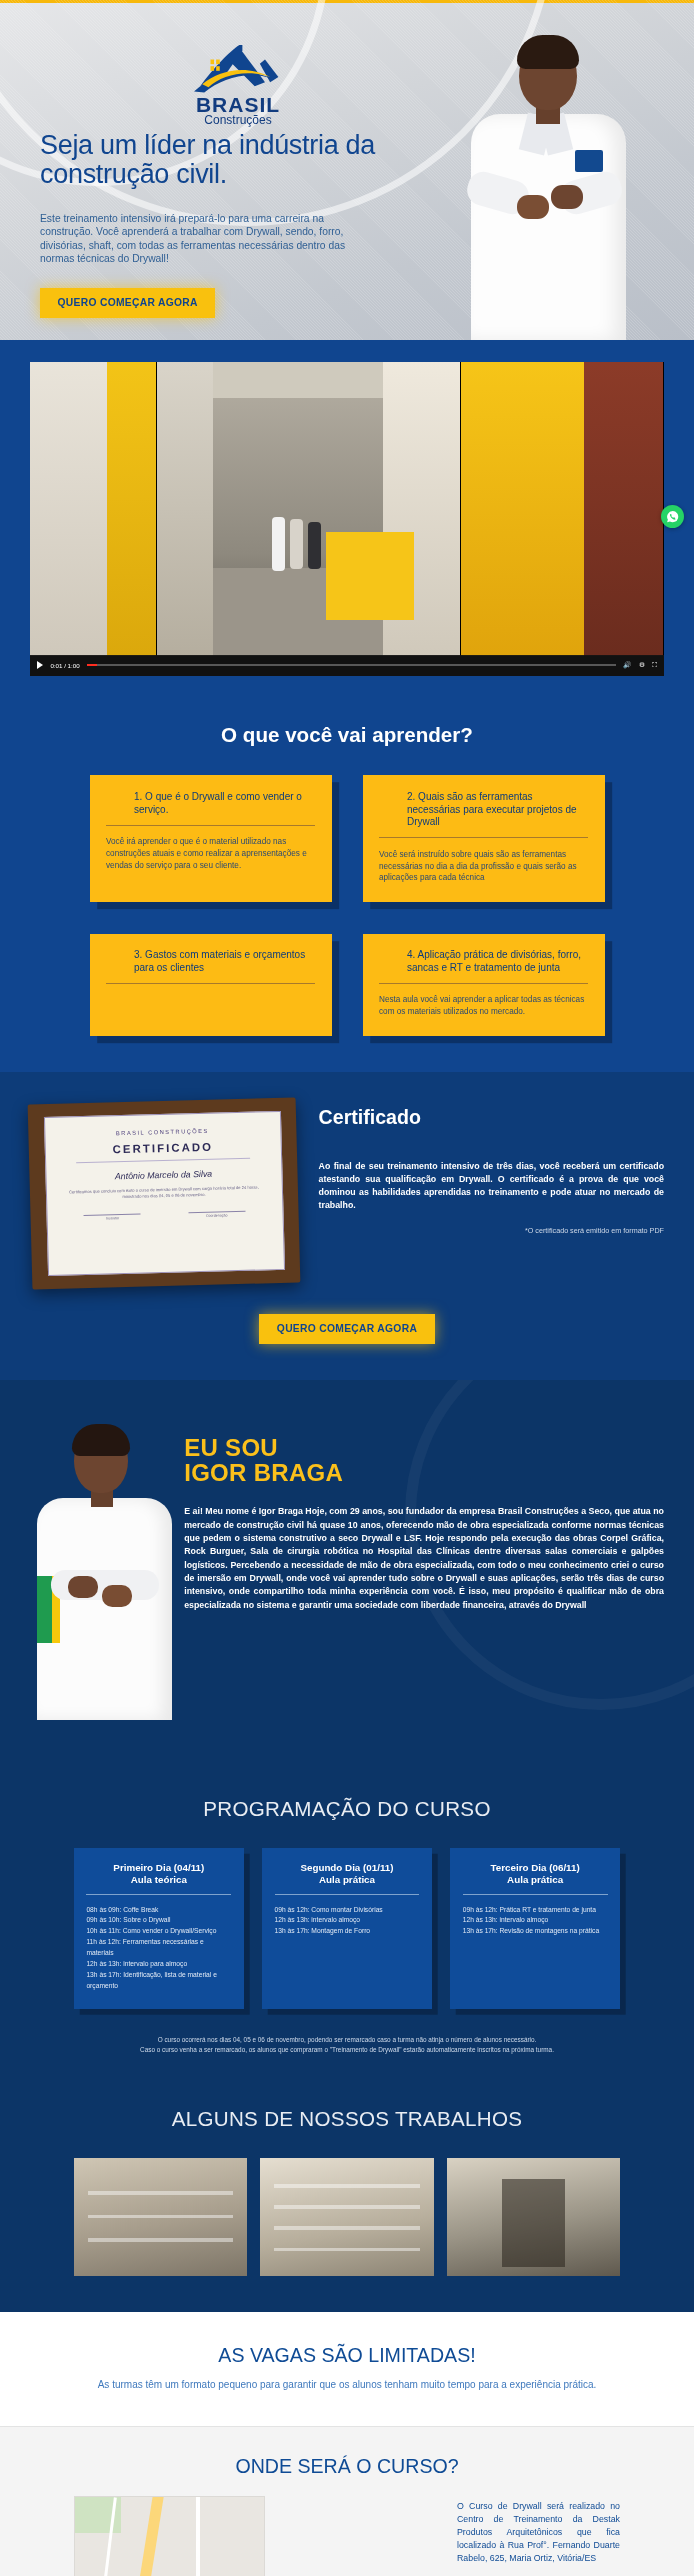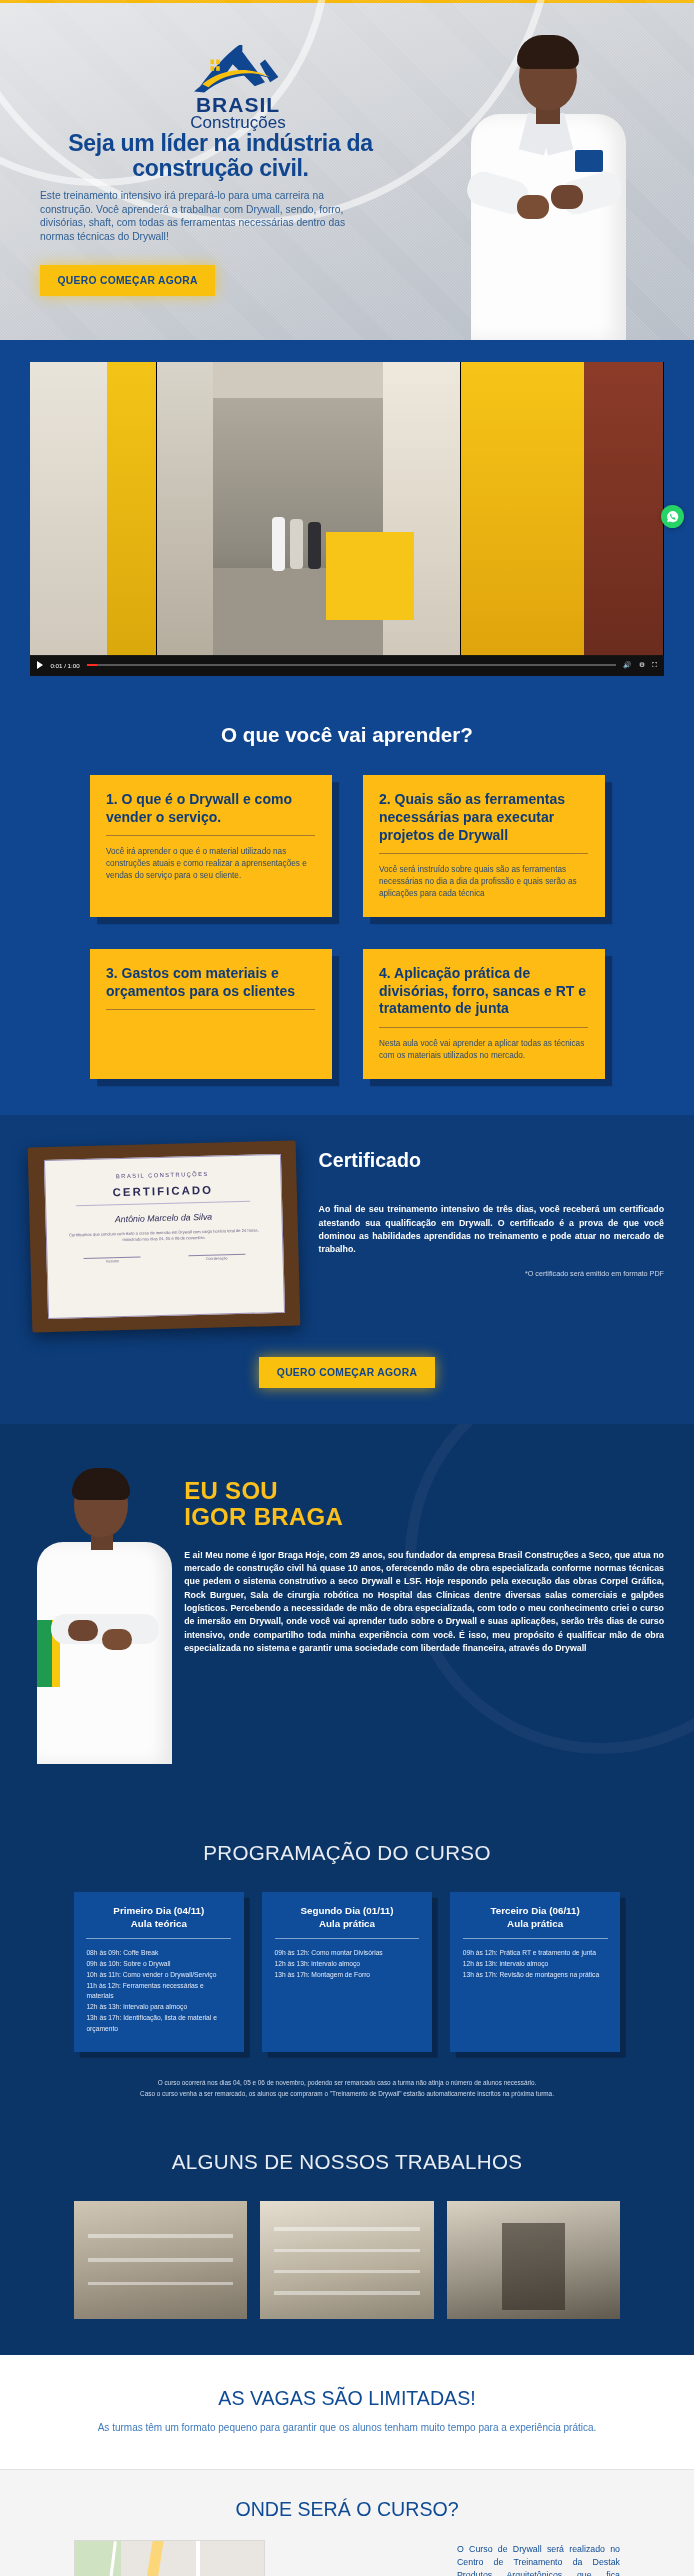--- a/index.html
+++ b/index.html
@@ -13,24 +13,24 @@
   .hero .topbar{height:3.1px;background:#f7b80b;}
   .hero .swoosh{position:absolute;border-radius:50%;border:7.2px solid rgba(255,255,255,.55);}
   .sw1{width:464px;height:464px;left:-134px;top:-278px;}
   .sw2{width:618px;height:618px;left:-62px;top:-392px;border-width:5.2px;}
   .hero .texture{position:absolute;inset:0;
     background-image:repeating-linear-gradient(45deg,rgba(255,255,255,.16) 0 0.5px,transparent 0.5px 2.1px);}
   .logo-wrap{position:absolute;left:179px;top:41px;width:118px;text-align:center;}
   .logo-mark{width:90px;height:54px;margin:0 auto;position:relative;}
   .logo-text{font-size:21px;font-weight:bold;color:#123c7f;letter-spacing:1px;line-height:.95;
              font-family:"Liberation Sans",sans-serif;}
-  .logo-sub{font-size:17px;color:#123c7f;line-height:1.05;margin-top:-1px;}
+  .logo-sub{font-size:12px;color:#123c7f;line-height:1.05;margin-top:-1px;}
   .hero-inner{position:absolute;left:40px;top:131px;width:361px;z-index:5;}
-  .hero-h1{font-size:23px;line-height:1.07;font-weight:bold;color:#10458f;letter-spacing:-0.3px;text-align:center;}
-  .hero-p{margin-top:9px;font-size:10.3px;line-height:1.32;color:#2f5f94;max-width:330px;}
+  .hero-h1{font-size:27px;line-height:1.07;font-weight:normal;color:#10458f;letter-spacing:-0.3px;}
+  .hero-p{margin-top:23px;font-size:10.3px;line-height:1.32;color:#2f5f94;max-width:330px;}
   .btn-yellow{display:inline-block;background:#f9c10e;color:#10458f;font-weight:bold;
     font-size:10.3px;letter-spacing:0.3px;padding:9.8px 17.5px;border:none;cursor:pointer;
     box-shadow:0 0 13.4px rgba(249,193,14,.65);}
   .hero-cta{margin-top:21.6px;}
   .hero-photo{position:absolute;right:20.6px;bottom:0;width:242px;height:319px;z-index:4;}
   .man{position:absolute;left:0;bottom:0;width:100%;height:100%;}
   .man .head{position:absolute;left:88px;top:20.6px;width:58px;height:68px;border-radius:50%/55%;
     background:#6d4530;}
   .man .hair{position:absolute;left:86px;top:14.4px;width:62px;height:34px;border-radius:31px 31px 10.3px 10.3px;background:#2a1a11;}
   .man .neck{position:absolute;left:105px;top:80px;width:24px;height:23px;background:#66402c;}
@@ -76,21 +76,21 @@
   .vbar i{position:absolute;left:0;top:0;height:100%;width:2%;background:#ff2d20;}
   .vicon{color:#fff;font-size:6.7px;cursor:pointer;}
 
   
   .learn-sec{background:#10458f;padding:5.2px 0 36px;}
   .h2-white{text-align:center;color:#fff;font-size:20.6px;font-weight:bold;padding:24px 0 28px;}
   .cards-grid{width:515px;margin:0 auto;display:grid;grid-template-columns:1fr 1fr;
     column-gap:31px;row-gap:32px;}
   .ycard{background:#fdbb14;padding:15.5px 16.5px 17.5px;position:relative;
     box-shadow:7.2px 7.2px 0 rgba(0,0,0,.28);}
-  .ycard h3{font-size:14px;line-height:1.28;color:#0d3b7a;font-weight:bold;}
+  .ycard h3{font-size:10px;line-height:1.28;color:#0d3b7a;font-weight:normal;margin-left:28px;}
   .ycard hr{border:none;border-top:0.5px solid #a8792b;margin:8.2px 0 10.3px;}
   .ycard p{font-size:8.2px;line-height:1.45;color:#2c4a72;}
 
   
   .cert-sec{background:#0d3c79;padding:29px 0 36px;position:relative;overflow:hidden;}
   .cert-row{width:634px;margin:0 auto;display:flex;align-items:flex-start;gap:20.6px;}
   .cert-img{width:268px;height:185px;position:relative;flex:0 0 268px;}
   .cert-frame{position:absolute;inset:0;background:#5d3a1e;border-radius:2.1px;
     box-shadow:0 5.2px 15.5px rgba(0,0,0,.45);transform:rotate(-1.5deg);}
   .cert-paper{position:absolute;left:15.5px;top:13.4px;right:15.5px;bottom:13.4px;background:#f4f2ea;

